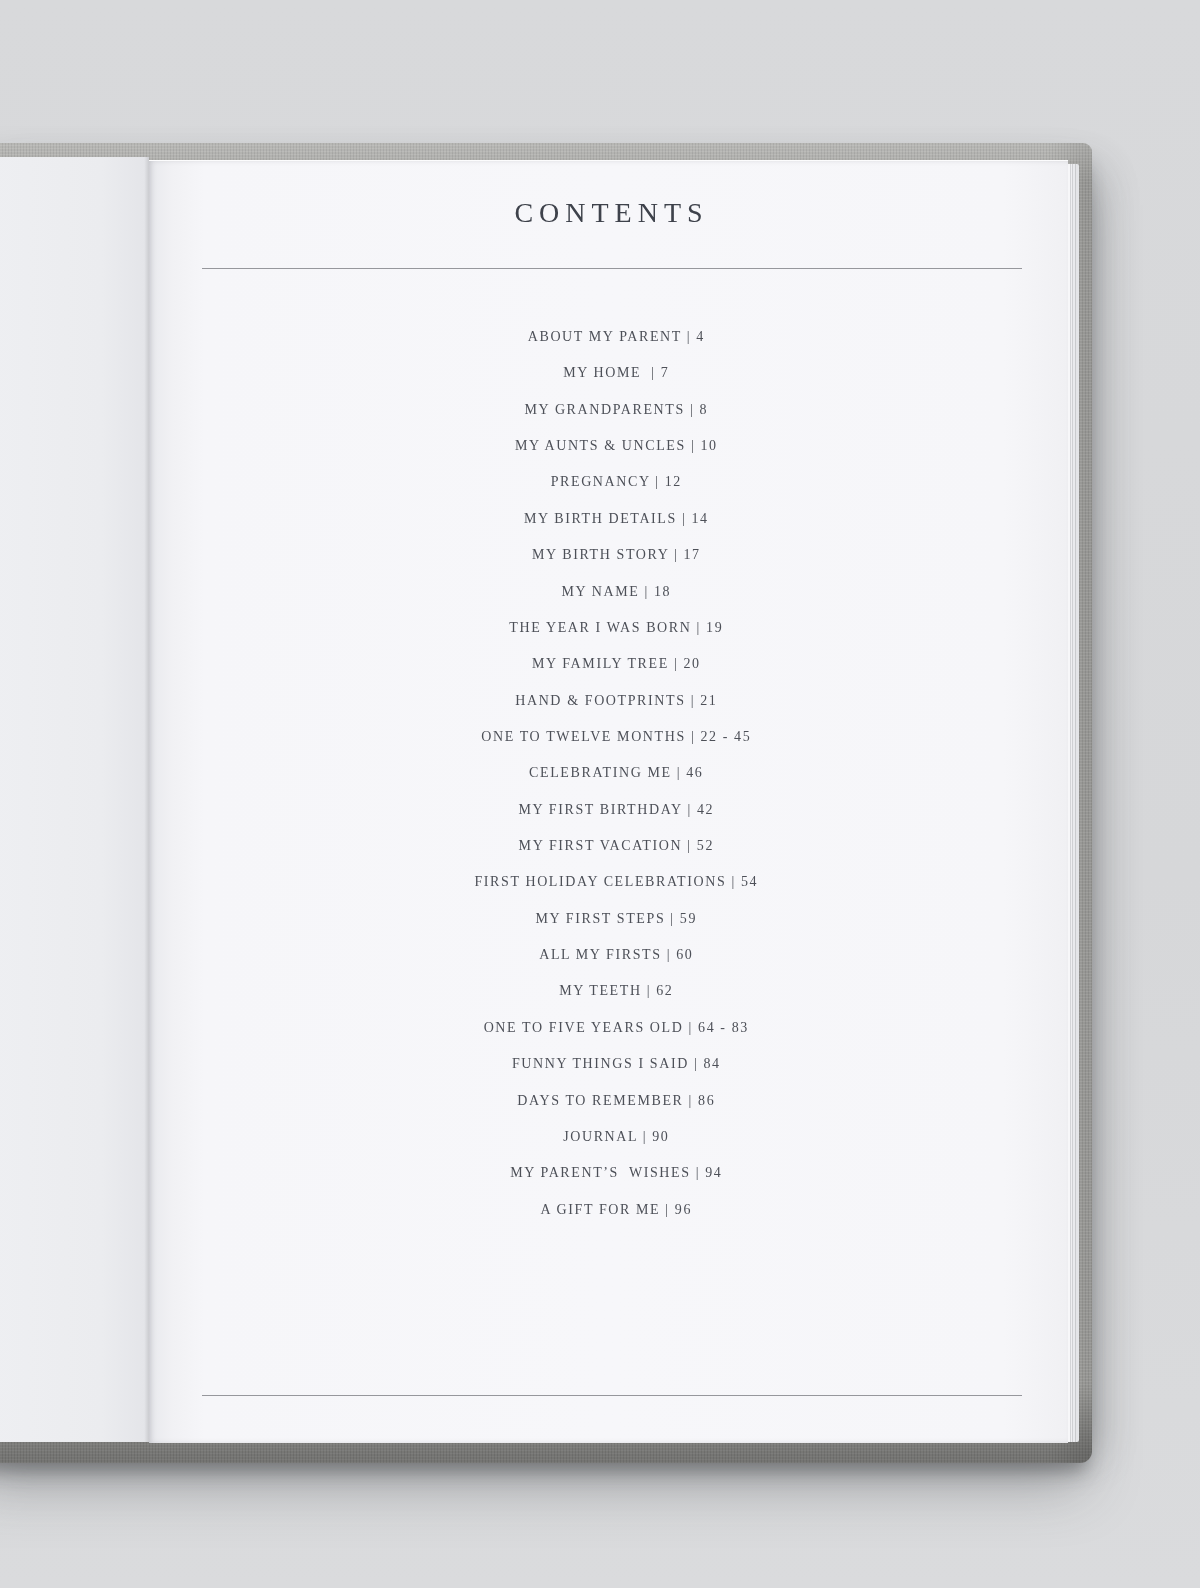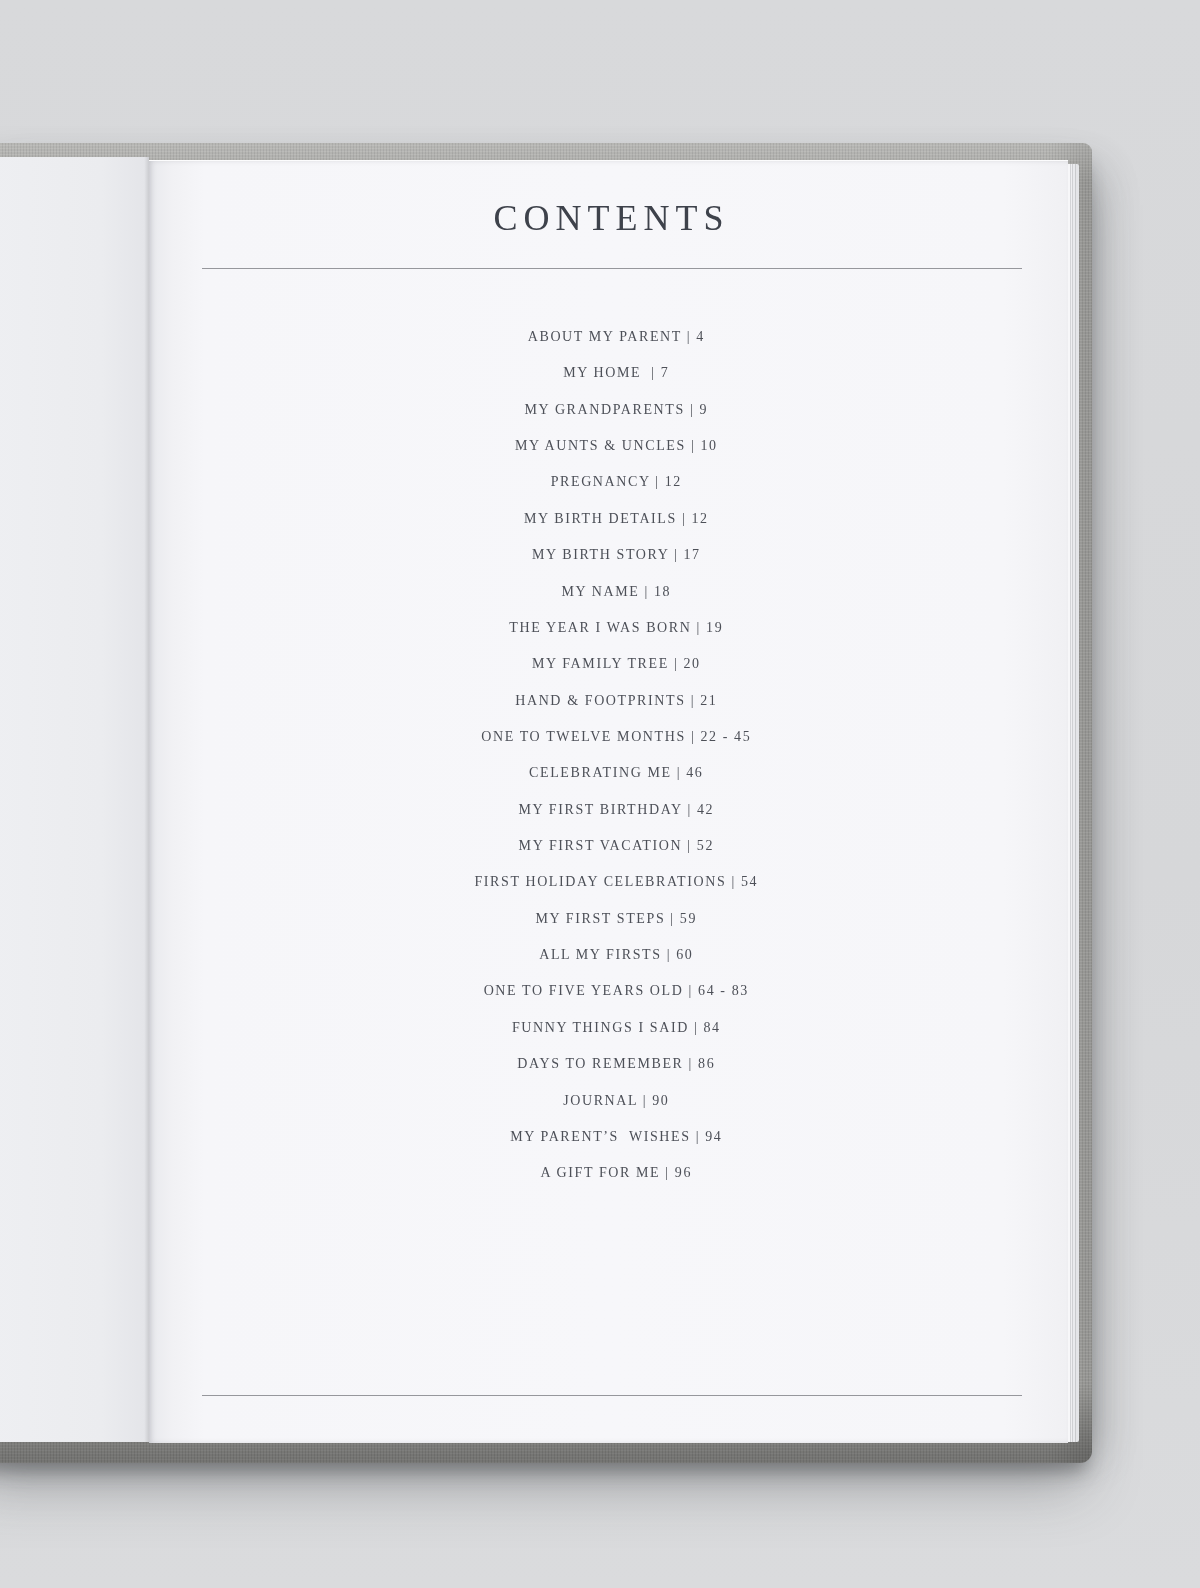--- a/index.html
+++ b/index.html
@@ -64,21 +64,21 @@
       #e8e9ed 0%, #f1f1f4 2.5%, #f6f6f9 6%,
       #f7f7fa 50%, #f6f6f9 93%, #f0f0f3 100%);
     box-shadow: inset 3px 0 6px -2px rgba(88,90,98,0.30);
     border-top: 1px solid #fcfcfd;
   }
 
   .page-title {
     position: absolute;
     top: 36px; left: 0; right: 0;
     text-align: center;
-    font-size: 36px;
+    font-size: 28px;
     font-weight: 400;
     letter-spacing: 6px;
     margin-right: -6px;
     color: #3e424b;
   }
 
   .rule {
     position: absolute;
     left: 53px; right: 46px;
     height: 1px;
@@ -109,36 +109,37 @@
 <div class="scene">
   <div class="cover"></div>
   <div class="page-left"></div>
   <div class="page-stack"></div>
   <div class="page-main">
     <h1 class="page-title">CONTENTS</h1>
     <div class="rule rule-top"></div>
     <ul class="toc">
         <li>ABOUT MY PARENT | 4</li>
         <li>MY HOME  | 7</li>
-        <li>MY GRANDPARENTS | 9</li>
+        <li>MY GRANDPARENTS | 8</li>
         <li>MY AUNTS &amp; UNCLES | 10</li>
         <li>PREGNANCY | 12</li>
-        <li>MY BIRTH DETAILS | 12</li>
+        <li>MY BIRTH DETAILS | 14</li>
         <li>MY BIRTH STORY | 17</li>
         <li>MY NAME | 18</li>
         <li>THE YEAR I WAS BORN | 19</li>
         <li>MY FAMILY TREE | 20</li>
         <li>HAND &amp; FOOTPRINTS | 21</li>
         <li>ONE TO TWELVE MONTHS | 22 - 45</li>
         <li>CELEBRATING ME | 46</li>
         <li>MY FIRST BIRTHDAY | 42</li>
         <li>MY FIRST VACATION | 52</li>
         <li>FIRST HOLIDAY CELEBRATIONS | 54</li>
         <li>MY FIRST STEPS | 59</li>
         <li>ALL MY FIRSTS | 60</li>
+        <li>MY TEETH | 62</li>
         <li>ONE TO FIVE YEARS OLD | 64 - 83</li>
         <li>FUNNY THINGS I SAID | 84</li>
         <li>DAYS TO REMEMBER | 86</li>
         <li>JOURNAL | 90</li>
         <li>MY PARENT’S  WISHES | 94</li>
         <li>A GIFT FOR ME | 96</li>
       </ul>
     <div class="rule rule-bottom"></div>
   </div>
 </div>

